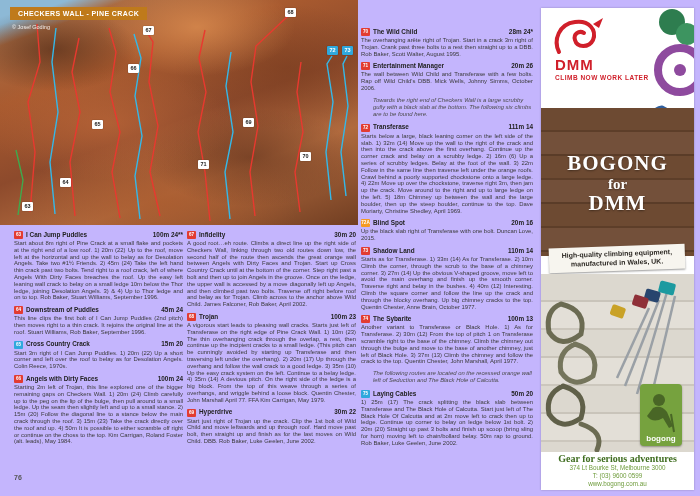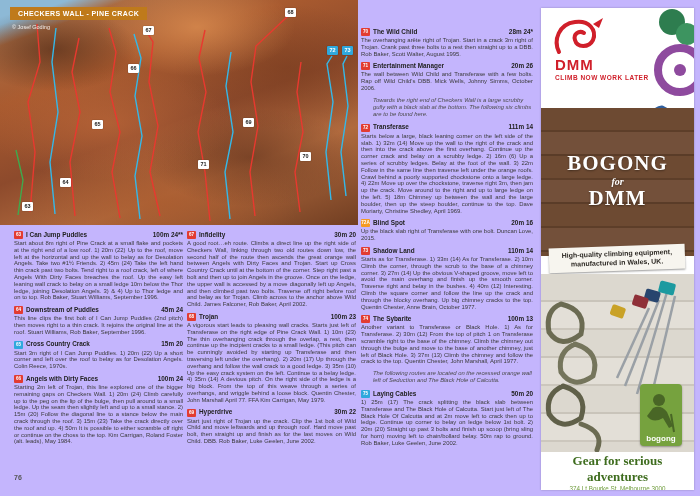--- a/index.html
+++ b/index.html
@@ -45,32 +45,32 @@
     box-shadow:0 0 2px rgba(0,0,0,.25); overflow:hidden; }
   .ad-top { position:relative; width:100%; height:100px; background:#fff; }
   .dmm-logo { position:absolute; left:10px; top:6px; }
   .dmm-brand { position:absolute; left:14px; top:48px; color:#d01f2a; font-weight:bold; font-size:15px; letter-spacing:1px; }
   .dmm-tag { position:absolute; left:14px; top:66px; color:#d01f2a; font-weight:bold; font-size:6.5px; letter-spacing:.5px; }
   .ad-gear-strip { position:absolute; right:0; top:0; width:62px; height:230px; }
   .ad-wood { position:absolute; left:0; top:100px; width:100%; height:148px;
     background:repeating-linear-gradient(180deg, #6d4a32 0 22px, #5d3e29 22px 24px, #73503a 24px 46px, #5a3c28 46px 48px); }
   .bogong-head { position:absolute; width:100%; top:44px; text-align:center; color:#fff;
     font-family:"Liberation Serif", serif; font-weight:bold; line-height:1.12; text-shadow:0 1px 2px rgba(0,0,0,.4); }
-  .bh1 { font-size:21px; letter-spacing:1px; } .bh2 { font-size:10px;font-style:italic; } .bh3 { font-size:21px; letter-spacing:1px; }
+  .bh1 { font-size:21px; letter-spacing:1px; } .bh2 { font-size:15px; } .bh3 { font-size:21px; letter-spacing:1px; }
   .ad-tagcard { position:absolute; left:8px; top:238px; width:136px; background:#f7f5ef; color:#2e2a25;
     font-weight:bold; font-size:7px; text-align:center; padding:4px 6px; transform:rotate(-2deg);
     box-shadow:0 1px 2px rgba(0,0,0,.4); line-height:8.5px; }
   .ad-light { position:absolute; left:0; top:266px; width:100%; height:178px;
     background:repeating-linear-gradient(180deg, #dcd8cf 0 26px, #c9c4ba 26px 28px, #e3dfd7 28px 54px, #ccc7bd 54px 56px); }
   .bogong-logo { position:absolute; right:12px; top:110px; width:42px; height:62px; background:#76a23e;
     border-radius:4px; box-shadow:0 1px 2px rgba(0,0,0,.35); }
   .bogong-logo svg { position:absolute; left:0; top:0; }
   .bogong-word { position:absolute; bottom:3px; width:100%; text-align:center; color:#fff; font-weight:bold; font-size:8px; }
   .ad-footer { position:absolute; left:0; top:444px; width:100%; height:38px; background:#fff; text-align:center; }
-  .ad-slogan { font-family:"Liberation Serif", serif; font-weight:bold; color:#3f6d1f; font-size:13px; margin-top:1px; }
+  .ad-slogan { font-family:"Liberation Serif", serif; font-weight:bold; color:#3f6d1f; font-size:10px; margin-top:1px; }
   .ad-addr { color:#6f9c3c; font-size:6.3px; line-height:8px; }
 </style>
 </head>
 <body>
 
 <div class="page">
 
   <div class="topo">
     <svg width="358" height="225" viewBox="0 0 358 225">
       <polyline points="18,215 23,180 16,150" fill="none" stroke="#3faa4d" stroke-width="1.4"></polyline>

